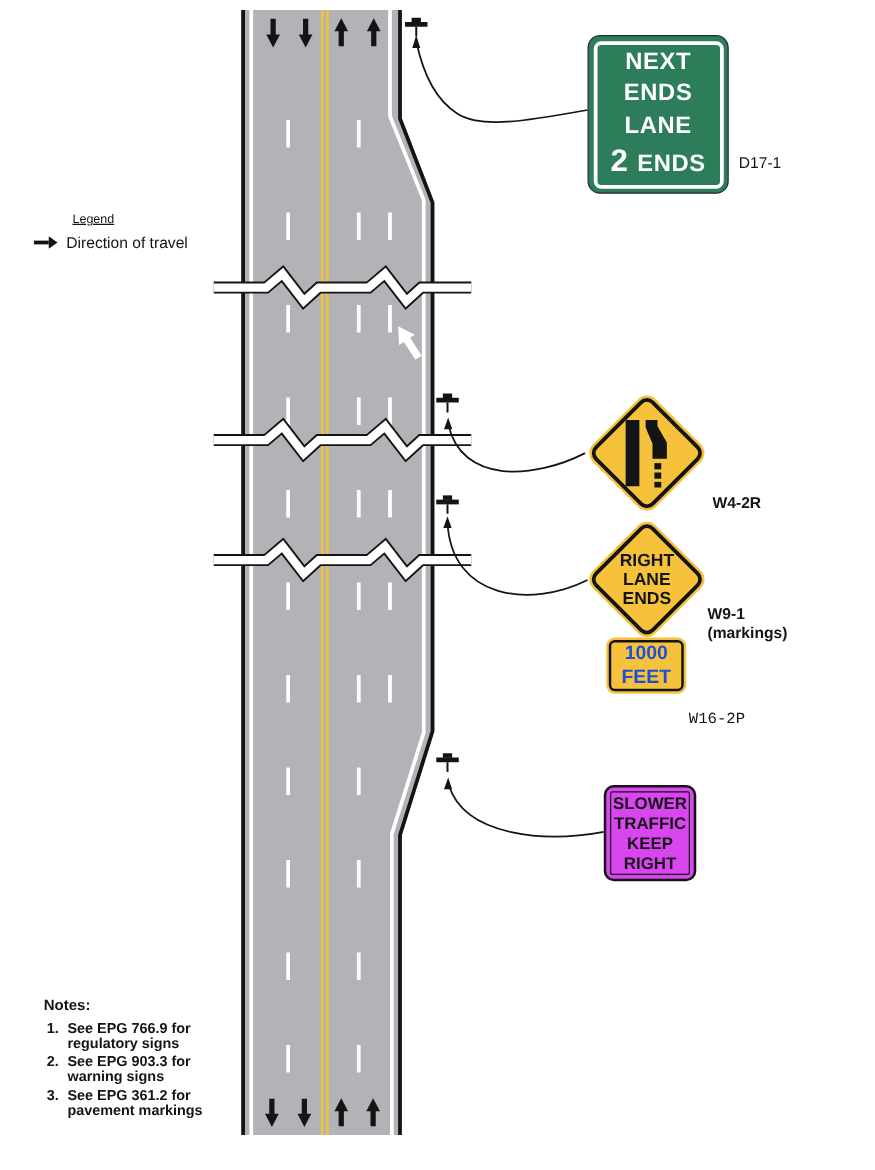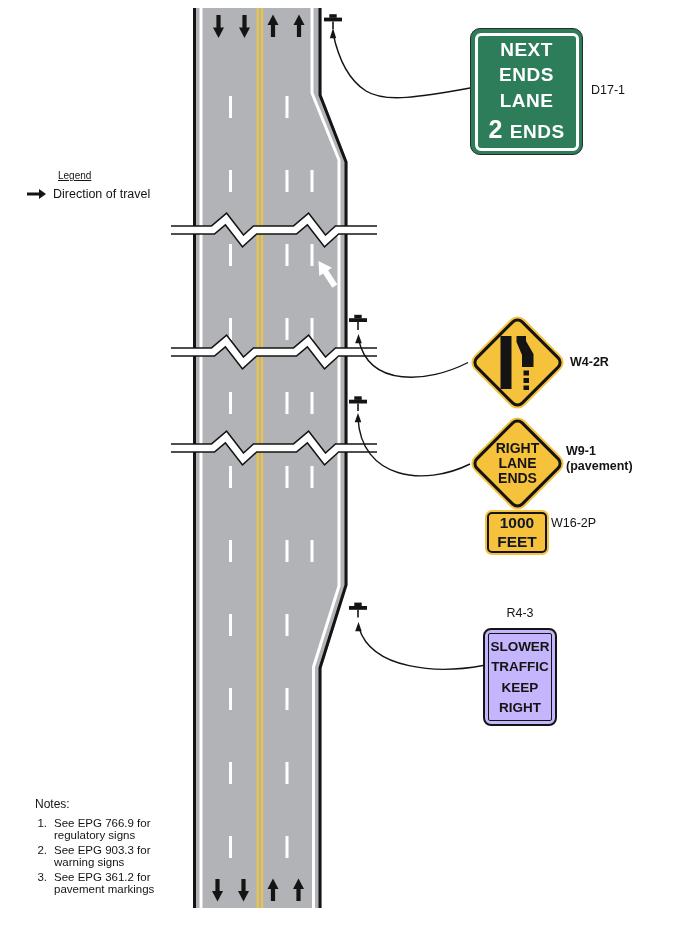--- a/index.html
+++ b/index.html
@@ -23,43 +23,43 @@
   .diamond .inner{position:absolute;inset:0;transform:rotate(-45deg);
     display:flex;flex-direction:column;justify-content:center;align-items:center;
     font-weight:bold;font-size:14px;line-height:15px;color:#141414;}
   #w4-diamond{left:484px;top:328.5px;}
   #w9-diamond{left:483.5px;top:430px;}
 
   .plaque{left:487px;top:512px;width:60px;height:41px;box-sizing:border-box;
     background:var(--sign-yellow,#f6c23c);border:2.5px solid #141414;border-radius:5px;
     box-shadow:0 0 0 2px var(--sign-yellow,#f6c23c);
     display:flex;flex-direction:column;justify-content:space-evenly;align-items:center;
-    font-weight:bold;font-size:15.5px;color:#0f172a;}
-
-  .reg-sign{left:483px;top:628px;width:74px;height:98px;box-sizing:border-box;
-    background:#c4b5fd;border:2.5px solid #141414;border-radius:8px;}
+    font-weight:bold;font-size:15.5px;color:#1d4ed8;}
+
+  .reg-sign{left:483px;top:628px;width:74px;height:77px;box-sizing:border-box;
+    background:#d946ef;border:2.5px solid #141414;border-radius:8px;}
   .reg-sign .inner{position:absolute;inset:3px;border:1.5px solid #141414;border-radius:2px;
     display:flex;flex-direction:column;justify-content:space-evenly;align-items:center;
     font-weight:bold;font-size:13.5px;color:#141414;}
 
   
-  .sign-label{font-size:12.5px;color:#141414;white-space:nowrap;}
+  .sign-label{font-size:12.5px;color:#141414;white-space:nowrap;margin-top:40px;}
   #d17-label{left:591px;top:83px;}
   #w4-label{left:570px;top:355px;font-weight:bold;}
   #w9-label{left:566px;top:444px;line-height:14.5px;font-weight:bold;}
-  #w16-label{left:551px;top:516px;}
+  #w16-label{left:551px;top:528px;font-family:Liberation Mono, monospace;}
   #r4-label{left:483px;top:606px;width:74px;text-align:center;}
 
   
   .legend{left:27px;top:170px;}
   .legend-title{margin-left:31px;font-size:10px;text-decoration:underline;}
   .legend-row{display:flex;align-items:center;gap:6px;margin-top:6px;font-size:12.5px;}
 
   
-  .notes{left:35px;top:798px;font-size:11.5px;line-height:12.5px;}
+  .notes{left:35px;top:798px;font-size:11.5px;line-height:12.5px;font-weight:bold;}
   .notes-title{font-size:12px;margin-bottom:6px;}
   .note-item{display:flex;gap:7px;margin-bottom:2px;}
   .note-num{width:12px;text-align:right;flex:none;}
 </style>
 </head>
 <body>
 
 <svg class="abs" style="left:0;top:0" width="700" height="936" viewBox="0 0 700 936">
 
   <polygon points="193,8 321.5,8 321.5,95 347.5,162 347.5,585 321.5,668 321.5,908 193,908" style="fill:var(--road-gray,#b2b3b6)"></polygon>
@@ -179,21 +179,21 @@
 
 <div class="abs diamond" id="w9-diamond">
   <div class="inner">
     <span>RIGHT</span>
     <span>LANE</span>
     <span>ENDS</span>
   </div>
 </div>
 <div class="abs sign-label" id="w9-label">
   <div>W9-1</div>
-  <div>(pavement)</div>
+  <div>(markings)</div>
 </div>
 
 <div class="abs plaque">
   <span>1000</span>
   <span>FEET</span>
 </div>
 <div class="abs sign-label" id="w16-label">W16-2P</div>
 
 <div class="abs sign-label" id="r4-label">R4-3</div>
 <div class="abs reg-sign">

